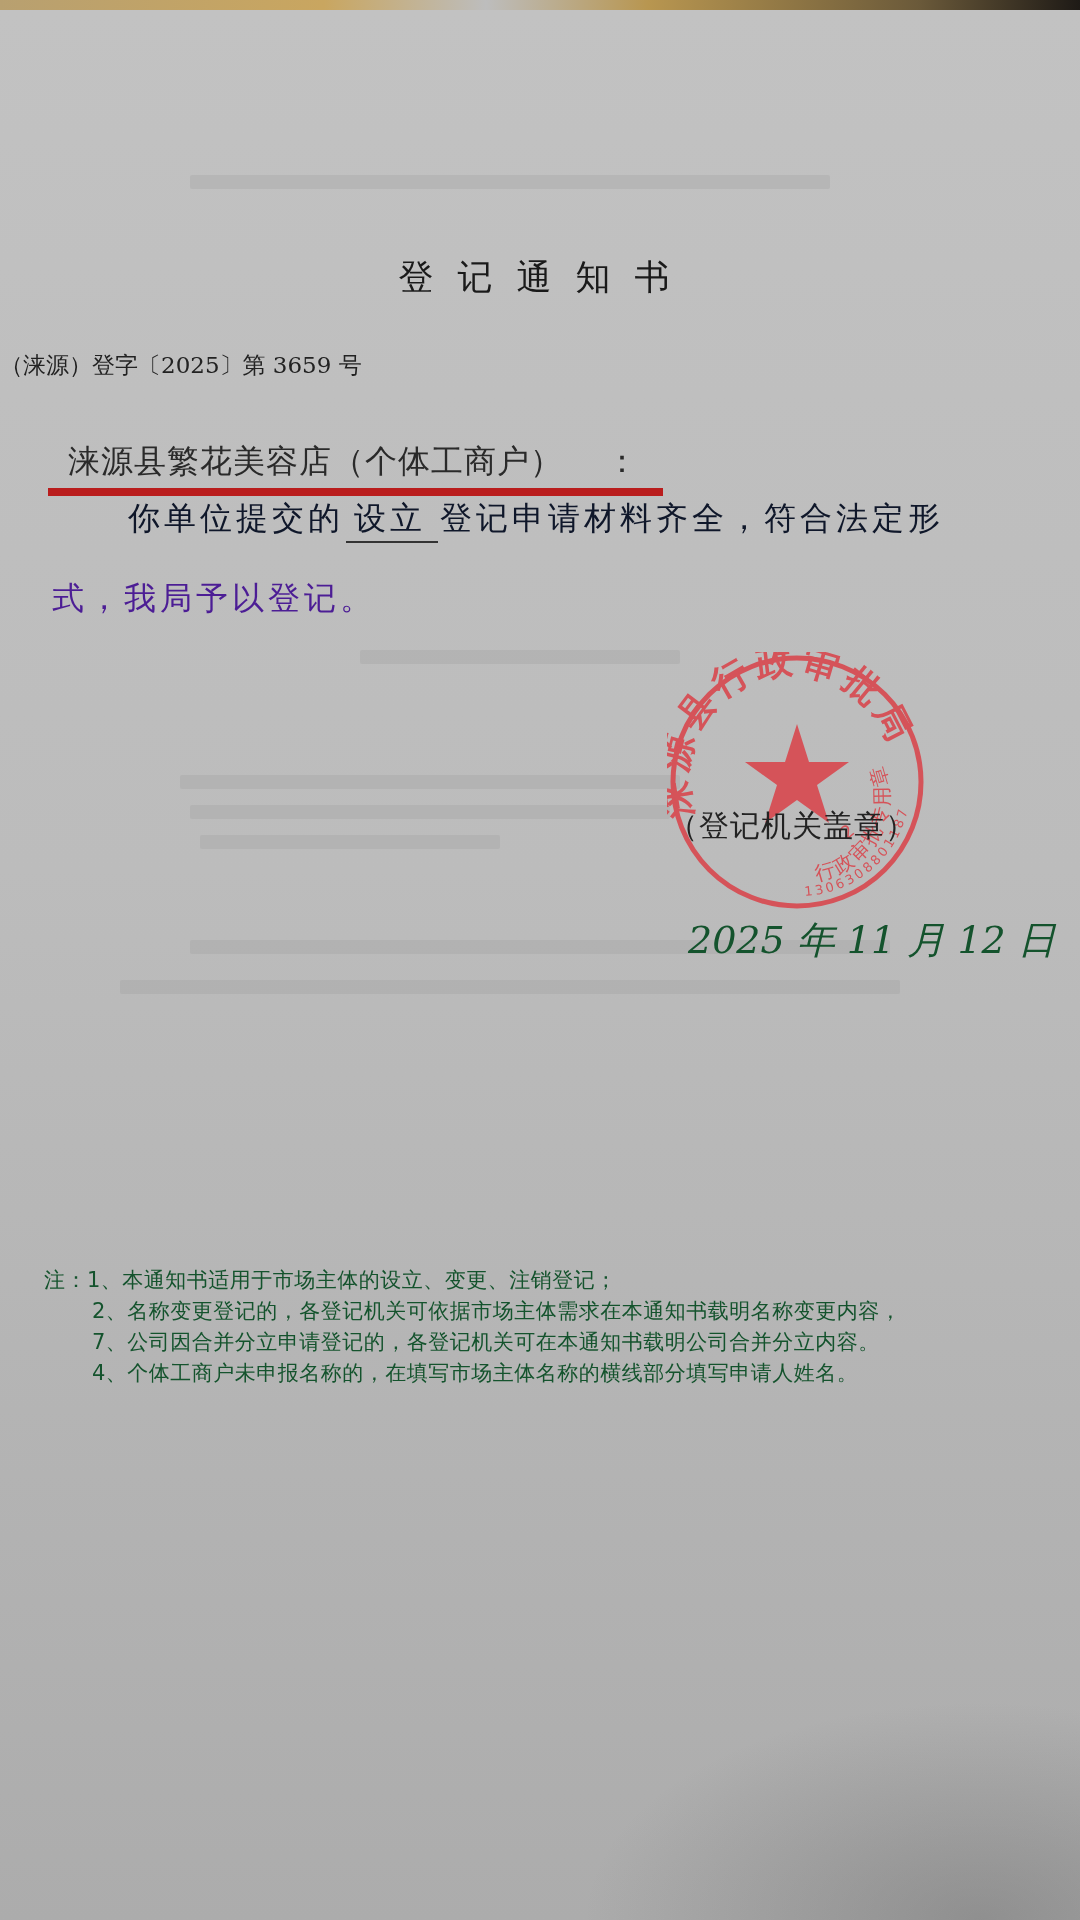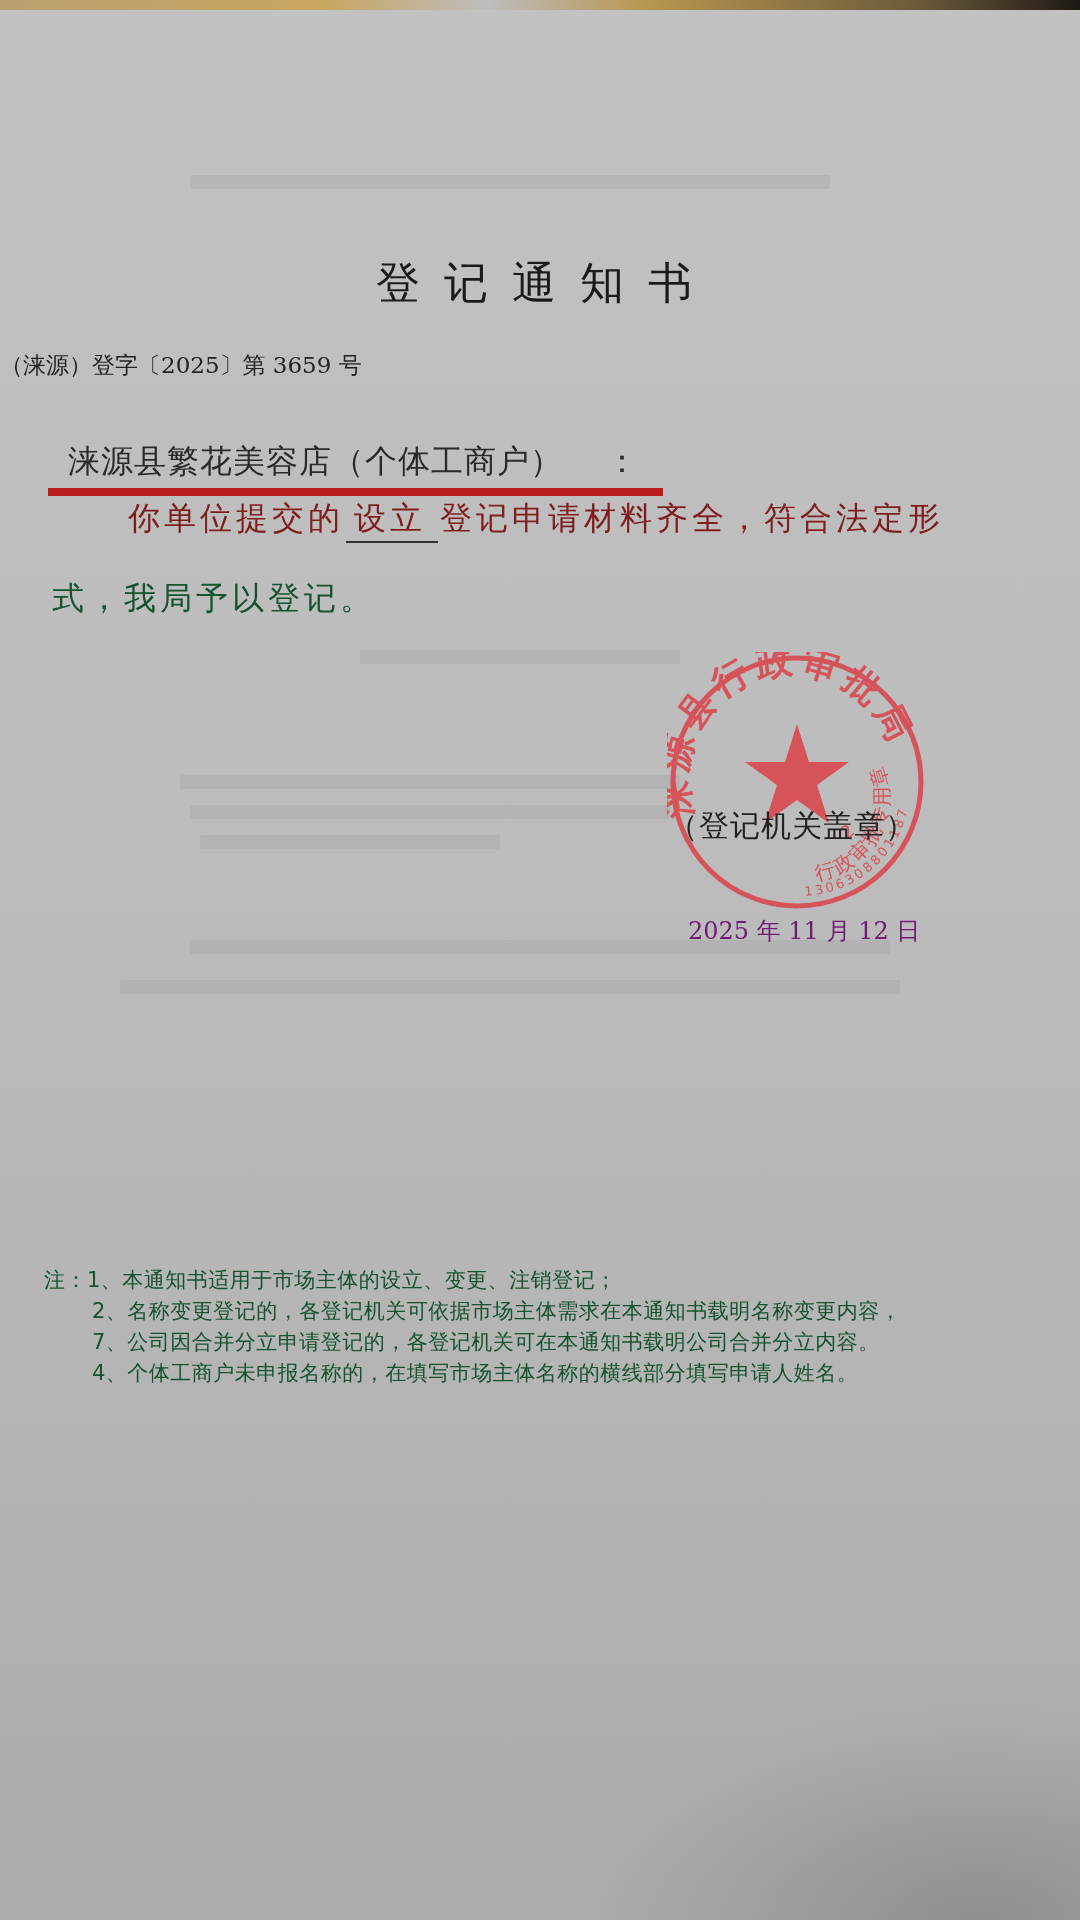--- a/index.html
+++ b/index.html
@@ -19,50 +19,50 @@
     .paper::after {
       content: ""; position: absolute; right: 0; bottom: 0; width: 500px; height: 220px;
       background: radial-gradient(ellipse at 80% 100%, rgba(90,90,90,0.35), rgba(90,90,90,0) 70%);
     }
     .ghost-line {
       position: absolute; height: 14px; background: rgba(150,150,150,0.25); border-radius: 2px;
     }
     .title {
       position: absolute; left: 0; width: 1080px; top: 254px; text-align: center;
       font-family: "DejaVu Sans", "Liberation Sans", sans-serif;
-      font-size: 44px; letter-spacing: 24px; color: #1a1a1a; padding-left: 12px; box-sizing: border-box;
+      font-size: 35px; letter-spacing: 24px; color: #1a1a1a; padding-left: 12px; box-sizing: border-box;
     }
     .docno {
       position: absolute; left: 0; width: 1080px; top: 350px; text-align: left;
       font-size: 23px; color: #222;
     }
     .recipient {
       position: absolute; left: 48px; top: 440px; width: 615px; height: 48px;
       border-bottom: 8px solid #b91c1c;
       font-size: 32px; color: #2a2a2a; letter-spacing: 1px;
     }
     .recipient .name { position: absolute; left: 20px; top: 0; }
     .recipient .colon { position: absolute; right: 24px; top: 0; }
     .body-line1 {
-      position: absolute; left: 128px; top: 497px; font-size: 32px; color: #7f1d1d; letter-spacing: 4px; white-space: nowrap;
+      position: absolute; left: 128px; top: 497px; font-size: 32px; color: #0f172a; letter-spacing: 4px; white-space: nowrap;
     }
     .filled {
       display: inline-block; border-bottom: 2px solid #333; padding: 0 12px 0 8px; margin: 0 2px;
     }
     .body-line2 {
-      position: absolute; left: 52px; top: 577px; font-size: 32px; color: #14532d; letter-spacing: 4px; white-space: nowrap;
+      position: absolute; left: 52px; top: 577px; font-size: 32px; color: #4c1d95; letter-spacing: 4px; white-space: nowrap;
     }
     .seal-label {
       position: absolute; left: 668px; top: 772px; font-size: 30px; color: #222; letter-spacing: 1px; z-index: 3; white-space: nowrap; margin-top: 34px;
     }
     .stamp {
       position: absolute; left: 667px; top: 652px; width: 260px; height: 260px; z-index: 2; opacity: 0.88;
     }
     .date {
-      position: absolute; left: 688px; top: 915px; font-size: 24px; color: #701a75; white-space: nowrap; z-index: 3;
+      position: absolute; left: 688px; top: 915px; font-size: 38px; color: #14532d; white-space: nowrap; z-index: 3; font-style: italic;
     }
     .notes {
       position: absolute; left: 44px; top: 1265px; width: 1010px;
       font-family: "DejaVu Sans", "Liberation Sans", sans-serif;
       font-size: 21px; color: #14532d; line-height: 31px; letter-spacing: 0.5px;
     }
     .note { white-space: nowrap; }
     .note.indent { padding-left: 48px; }
   </style>
 </head>

